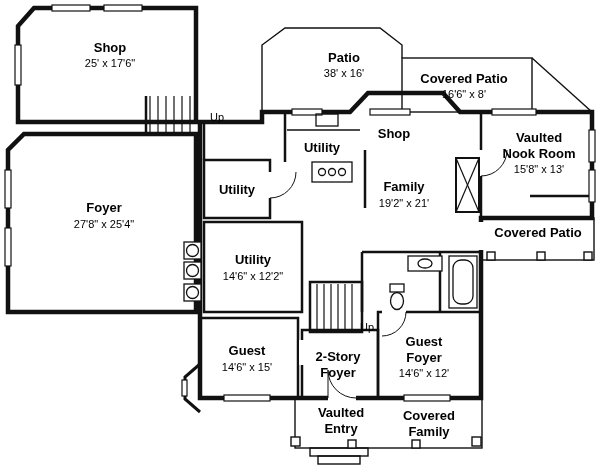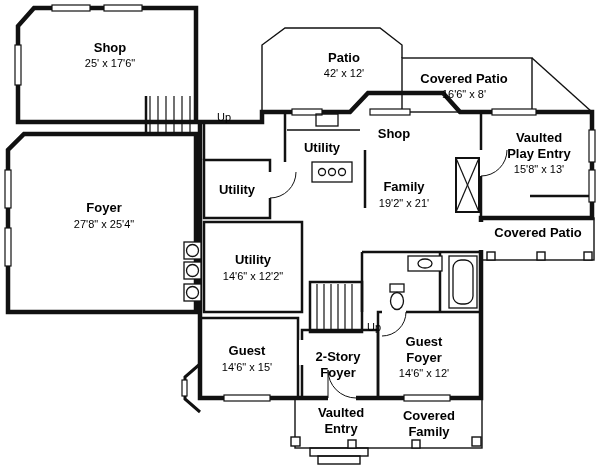--- a/index.html
+++ b/index.html
@@ -3,21 +3,21 @@
 <meta charset="utf-8">
 <style>
   html,body{margin:0;padding:0;background:#ffffff;}
   #plan{position:relative;width:600px;height:466px;background:#ffffff;
         font-family:"Liberation Sans",sans-serif;overflow:hidden;}
   #plan svg{position:absolute;left:0;top:0;}
   .lbl{position:absolute;transform:translate(-50%,-50%);white-space:nowrap;
        color:#000;text-align:center;line-height:1;}
   .room-name{font-size:13px;font-weight:bold;}
   .room-dims{font-size:11px;}
-  .up{font-size:11px;margin-left:7px;}
+  .up{font-size:11px;}
 </style>
 </head>
 <body>
 
 <div id="plan">
 
   <svg width="600" height="466" viewBox="0 0 600 466">
     <rect width="600" height="466" fill="#ffffff"></rect>
 
     <g fill="none" stroke="#111" stroke-width="1.4">
@@ -148,32 +148,32 @@
       <rect x="487" y="252" width="8" height="8"></rect>
       <rect x="537" y="252" width="8" height="8"></rect>
       <rect x="584" y="252" width="8" height="8"></rect>
     </g>
   </svg>
 
   <div class="lbl room-name" style="left:110px;top:47px">Shop</div>
   <div class="lbl room-dims" style="left:110px;top:63px">25' x 17'6"</div>
 
   <div class="lbl room-name" style="left:344px;top:57px">Patio</div>
-  <div class="lbl room-dims" style="left:344px;top:73px">42' x 12'</div>
+  <div class="lbl room-dims" style="left:344px;top:73px">38' x 16'</div>
 
   <div class="lbl room-name" style="left:464px;top:78px">Covered Patio</div>
   <div class="lbl room-dims" style="left:464px;top:94px">16'6" x 8'</div>
 
   <div class="lbl up" style="left:217px;top:117px">Up</div>
 
   <div class="lbl room-name" style="left:322px;top:147px">Utility</div>
   <div class="lbl room-name" style="left:394px;top:133px">Shop</div>
 
   <div class="lbl room-name" style="left:539px;top:137px">Vaulted</div>
-  <div class="lbl room-name" style="left:539px;top:153px">Play Entry</div>
+  <div class="lbl room-name" style="left:539px;top:153px">Nook Room</div>
   <div class="lbl room-dims" style="left:539px;top:169px">15'8" x 13'</div>
 
   <div class="lbl room-name" style="left:104px;top:207px">Foyer</div>
   <div class="lbl room-dims" style="left:104px;top:224px">27'8" x 25'4"</div>
 
   <div class="lbl room-name" style="left:237px;top:189px">Utility</div>
 
   <div class="lbl room-name" style="left:404px;top:186px">Family</div>
   <div class="lbl room-dims" style="left:404px;top:203px">19'2" x 21'</div>
 

